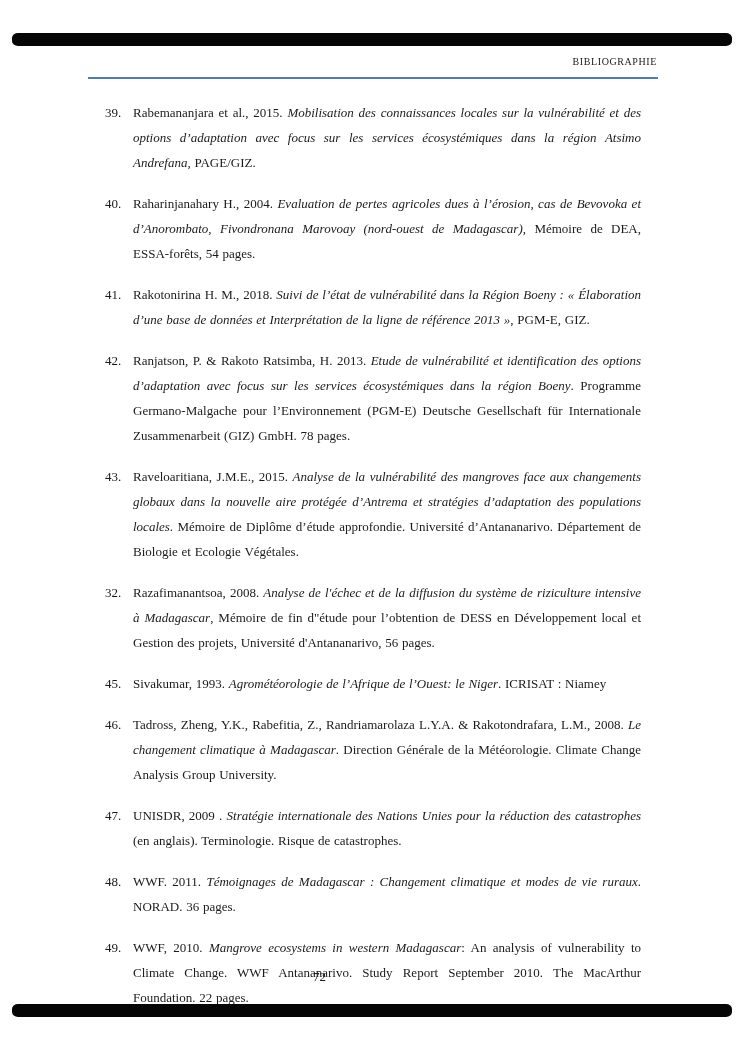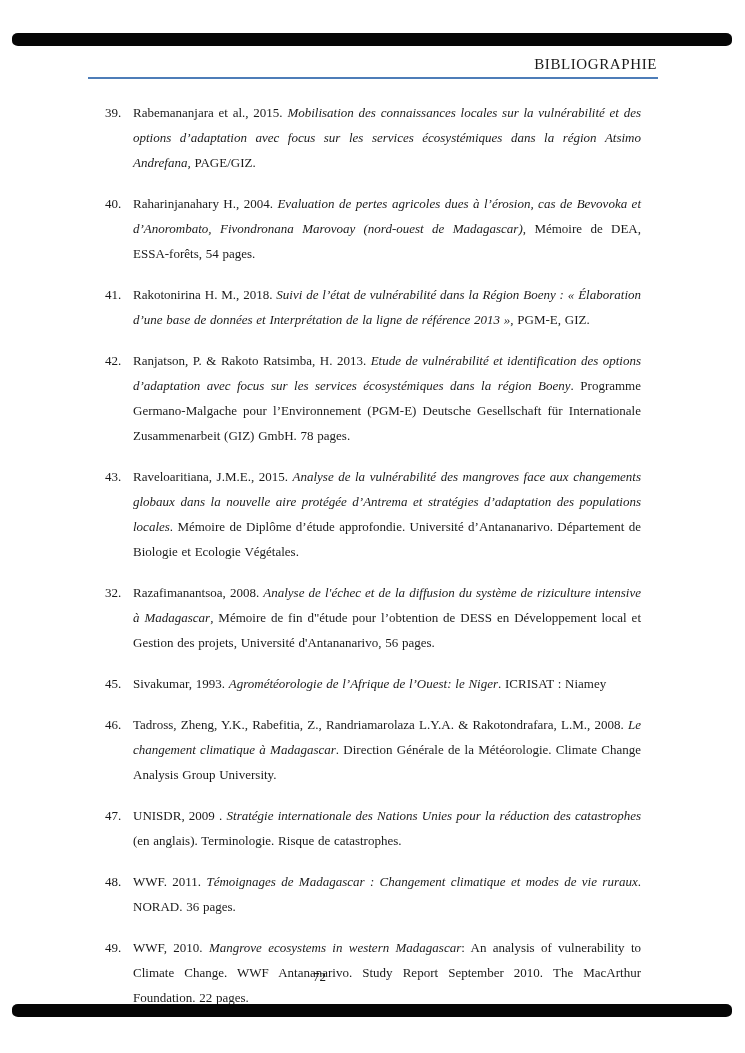--- a/index.html
+++ b/index.html
@@ -16,21 +16,21 @@
     left: 12px; width: 720px; height: 13px;
     background: #060606;
     border-radius: 6px / 5px;
   }
   .scan-bar.top { top: 33px; }
   .scan-bar.bottom { top: 1004px; }
 
   .header-title {
     position: absolute;
     top: 56px; right: 88px;
-    font-size: 15px;
+    font-size: 10px;
     letter-spacing: 0.6px;
     white-space: nowrap;
   }
   .header-rule {
     position: absolute;
     top: 77px; left: 88px;
     width: 570px; height: 2px;
     background: #4d7db8;
   }
 

